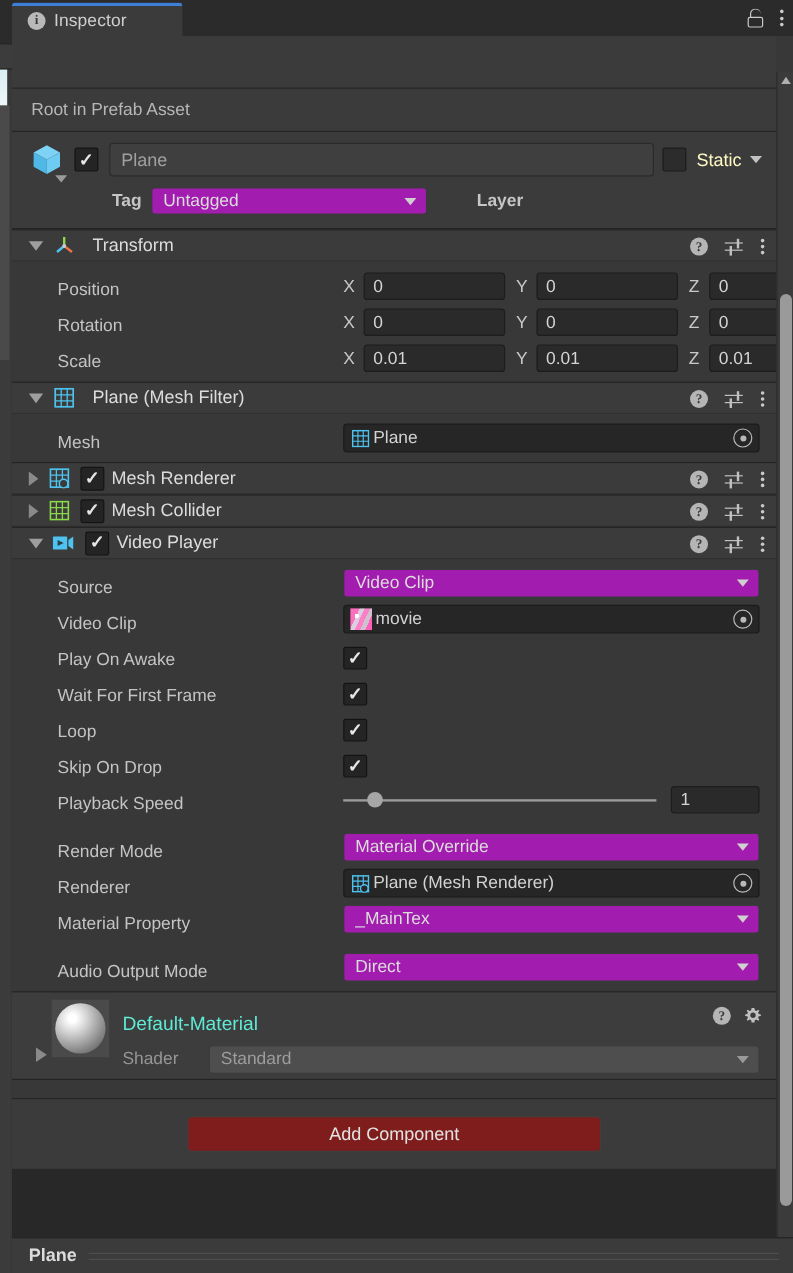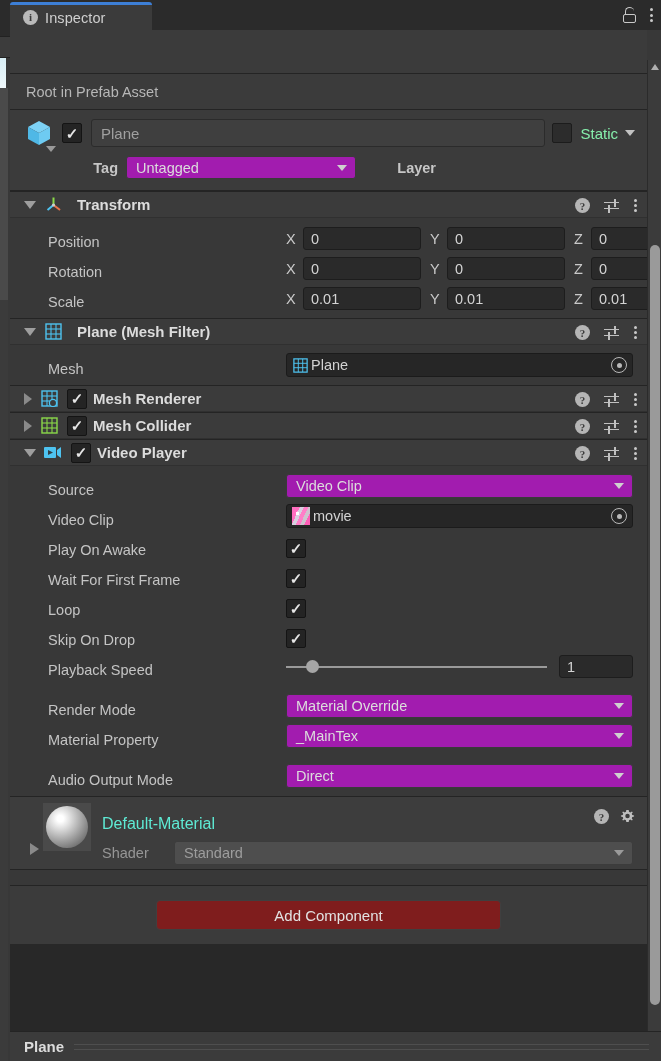--- a/index.html
+++ b/index.html
@@ -65,21 +65,21 @@
     width:20px; height:20px; background:#242424; border:1px solid #141414; border-radius:2px;
     display:flex; align-items:center; justify-content:center; flex:0 0 20px;
   }
   .cb.checked::after { content:"✓"; color:#e6e6e6; font-size:15px; line-height:1; font-weight:bold; }
   .name-field {
     flex:1; height:28px; margin-left:9px; margin-right:7px;
     background:#3f3f3f; border:1px solid #2b2b2b; border-radius:3px;
     display:flex; align-items:center; padding-left:9px; color:#a0a0a0; font-size:15px;
   }
   .static-box { width:20px;height:20px;background:#2c2c2c;border:1px solid #1c1c1c;border-radius:2px;flex:0 0 20px; }
-  .static-label { color:#86efac; font-size:15px; margin-left:8px; }
+  .static-label { color:#fef9c3; font-size:15px; margin-left:8px; }
   .caret-dn { width:0;height:0;border-left:5px solid transparent;border-right:5px solid transparent;
       border-top:6px solid #c2c2c2; margin-left:7px; margin-right:12px; }
 
   .go-row2 { display:flex; align-items:center; height:27px; padding-left:62px; margin-top:6px; }
   .small-label { color:#c6c6c6; font-size:14.5px;font-weight:bold; }
   .popup {
     height:23px; background:#a21caf; border:1px solid #3a3a3a; border-radius:3px;
     display:flex; align-items:center; padding:0 6px 0 9px; color:#dcdcdc; font-size:14.5px;
     position:relative;
   }
@@ -88,21 +88,21 @@
 
   
   .comp-header {
     height:27px; background:#3b3b3b; border-top:1px solid #242424; border-bottom:1px solid #303030;
     display:flex; align-items:center; padding-left:14px; position:relative;
   }
   .foldout { width:0;height:0; margin-right:8px; flex:0 0 auto; }
   .foldout.open { border-left:6px solid transparent;border-right:6px solid transparent;border-top:8px solid #9e9e9e; }
   .foldout.closed { border-top:6px solid transparent;border-bottom:6px solid transparent;border-left:8px solid #8a8a8a; }
   .comp-icon { width:19px; height:19px; margin-right:8px; flex:0 0 19px; display:flex; align-items:center; justify-content:center; }
-  .comp-title { color:#dcdcdc; font-size:15px; font-weight:bold; margin-left:6px;text-align:center; }
+  .comp-title { color:#dcdcdc; font-size:15px; font-weight:normal; margin-left:6px;text-align:center; }
   .hdr-icons { position:absolute; right:10px; top:0; height:27px; display:flex; align-items:center; gap:14px; }
   .i-help { width:15px;height:15px;border-radius:50%;background:#b5b5b5;color:#3b3b3b;font-size:11px;
       font-weight:bold;display:flex;align-items:center;justify-content:center;font-family:"Liberation Serif",serif;}
   .i-preset { width:15px;height:14px; position:relative; }
   .i-preset i { position:absolute; left:0; width:15px; height:1.6px; background:#c0c0c0; }
   .i-preset i.l1 { top:3px; } .i-preset i.l2 { top:9px; }
   .i-preset b { position:absolute; width:1.6px; height:8px; background:#c0c0c0; }
   .i-preset b.k1 { left:10px; top:0px; } .i-preset b.k2 { left:4px; top:6px; }
   .i-gear { width:15px;height:15px; position:relative; }
 
@@ -503,20 +503,37 @@
         <div style="height:10px"></div>
 
         <div class="prow">
           <span class="plabel">Render Mode</span>
           <span class="popup">
             <span>Material Override</span>
             <span class="pc"></span>
           </span>
         </div>
 
+        <div class="prow">
+          <span class="plabel">Renderer</span>
+          <span class="objfield">
+            <span class="ofi">
+              <svg width="15" height="15" viewBox="0 0 17 17">
+                <rect x="1" y="1" width="15" height="15" fill="none" stroke="#4ec3f0" stroke-width="1.4"></rect>
+                <line x1="6" y1="1" x2="6" y2="16" stroke="#4ec3f0" stroke-width="1.1"></line>
+                <line x1="11" y1="1" x2="11" y2="16" stroke="#4ec3f0" stroke-width="1.1"></line>
+                <line x1="1" y1="6" x2="16" y2="6" stroke="#4ec3f0" stroke-width="1.1"></line>
+                <line x1="1" y1="11" x2="16" y2="11" stroke="#4ec3f0" stroke-width="1.1"></line>
+                <circle cx="12" cy="13" r="3.6" fill="#262626" stroke="#4ec3f0" stroke-width="1.3"></circle>
+              </svg>
+            </span>
+            <span>Plane (Mesh Renderer)</span>
+            <span class="picker"></span>
+          </span>
+        </div>
 
         <div class="prow">
           <span class="plabel">Material Property</span>
           <span class="popup">
             <span>_MainTex</span>
             <span class="pc"></span>
           </span>
         </div>
 
         <div style="height:10px"></div>

